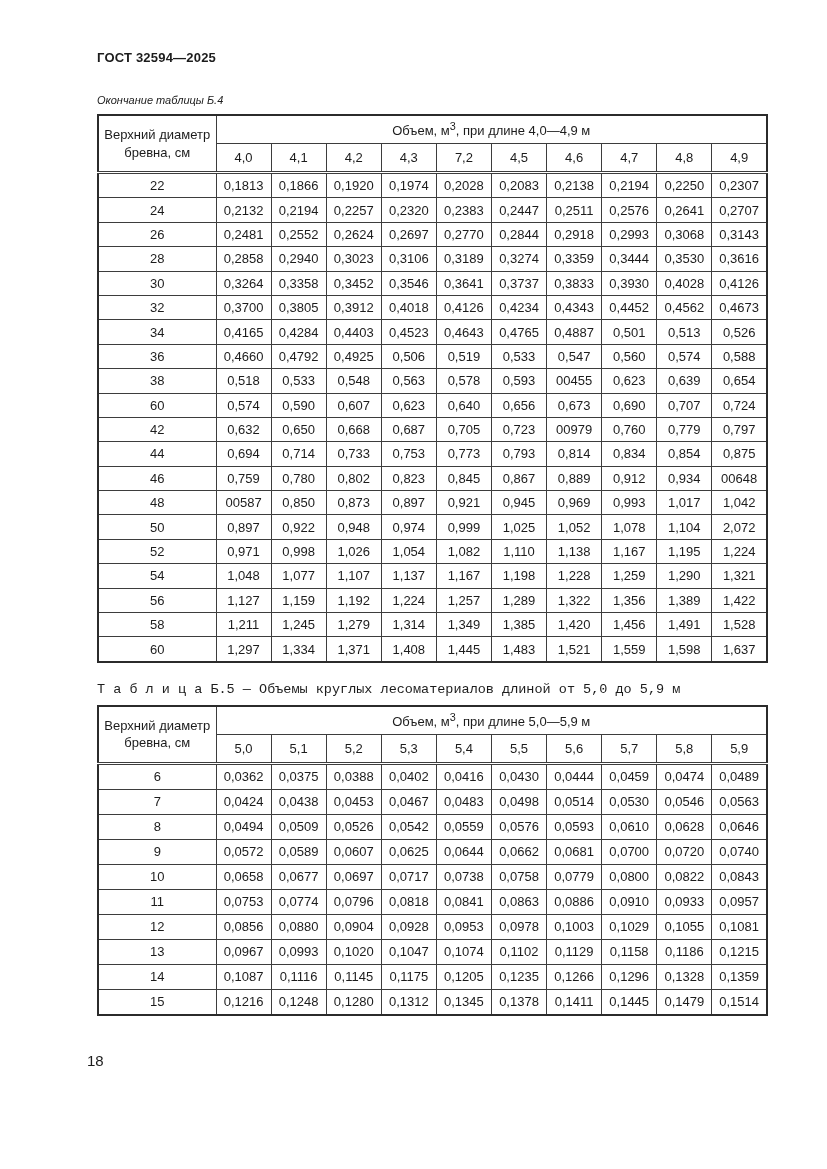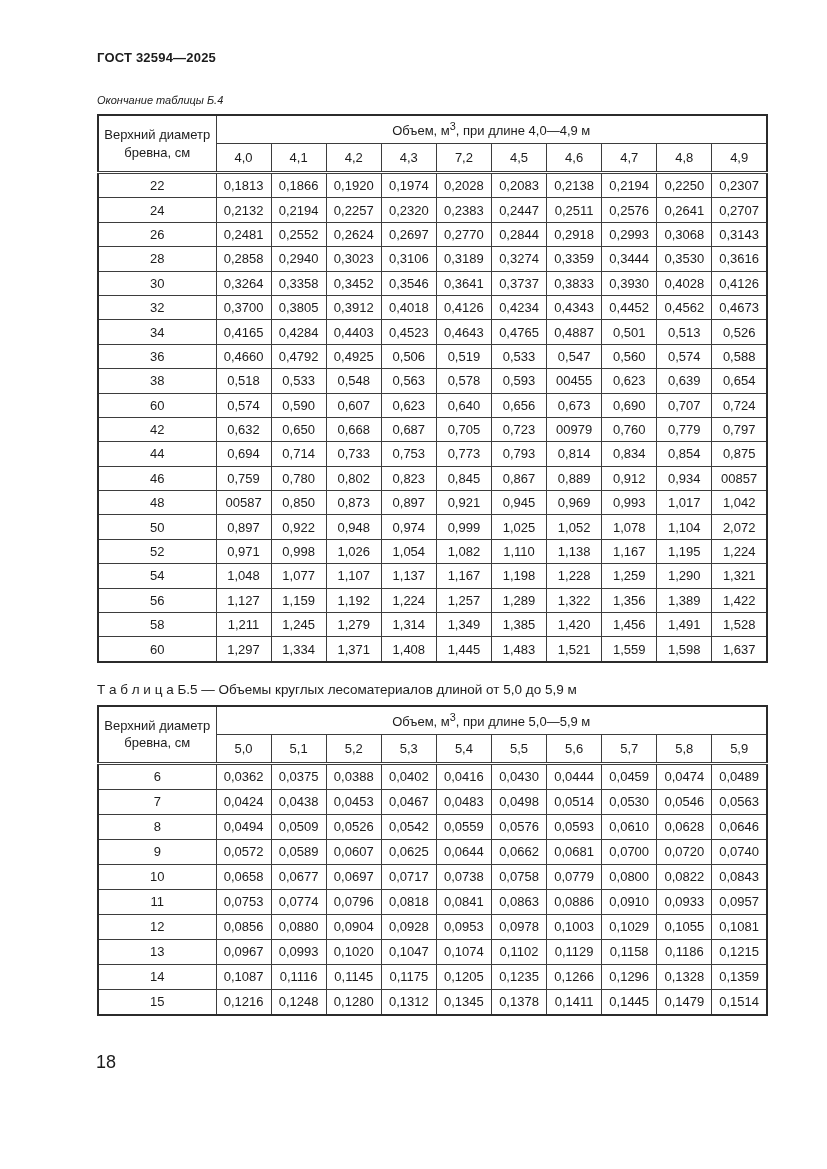--- a/index.html
+++ b/index.html
@@ -29,20 +29,21 @@
     letter-spacing: 0.2px;
   }
   .continuation {
     margin-top: 29px;
     font-size: 11px;
     font-style: italic;
   }
   .caption-b5 {
     margin-top: 19px;
     font-size: 13.5px;
+    font-family: Liberation Mono, monospace;
   }
   table.vol {
     margin-top: 8px;
     width: 671px;
     table-layout: fixed;
     border-collapse: collapse;
     border: 2px solid #2b2b2b;
     font-size: 13px;
   }
   table.vol th, table.vol td {
@@ -62,23 +63,23 @@
   table.vol thead th {
     height: 27px;
   }
   table.vol thead .hdr-bottom {
     border-bottom: 3px double #3d3d3d;
   }
   #table-b4 tbody td { height: 23.4px; }
   #table-b5 tbody td { height: 24px; }
   .page-number {
     position: absolute;
-    left: 96px;
+    left: 87px;
     top: 1052px;
-    font-size: 18px;
+    font-size: 15px;
   }
 </style>
 </head>
 <body>
 
 <div class="page">
   <div class="content">
 
     <div class="gost-header">ГОСТ 32594—2025</div>
 
@@ -268,21 +269,21 @@
             <td>46</td>
             <td>0,759</td>
             <td>0,780</td>
             <td>0,802</td>
             <td>0,823</td>
             <td>0,845</td>
             <td>0,867</td>
             <td>0,889</td>
             <td>0,912</td>
             <td>0,934</td>
-            <td>00857</td>
+            <td>00648</td>
           </tr>
           <tr>
             <td>48</td>
             <td>00587</td>
             <td>0,850</td>
             <td>0,873</td>
             <td>0,897</td>
             <td>0,921</td>
             <td>0,945</td>
             <td>0,969</td>

